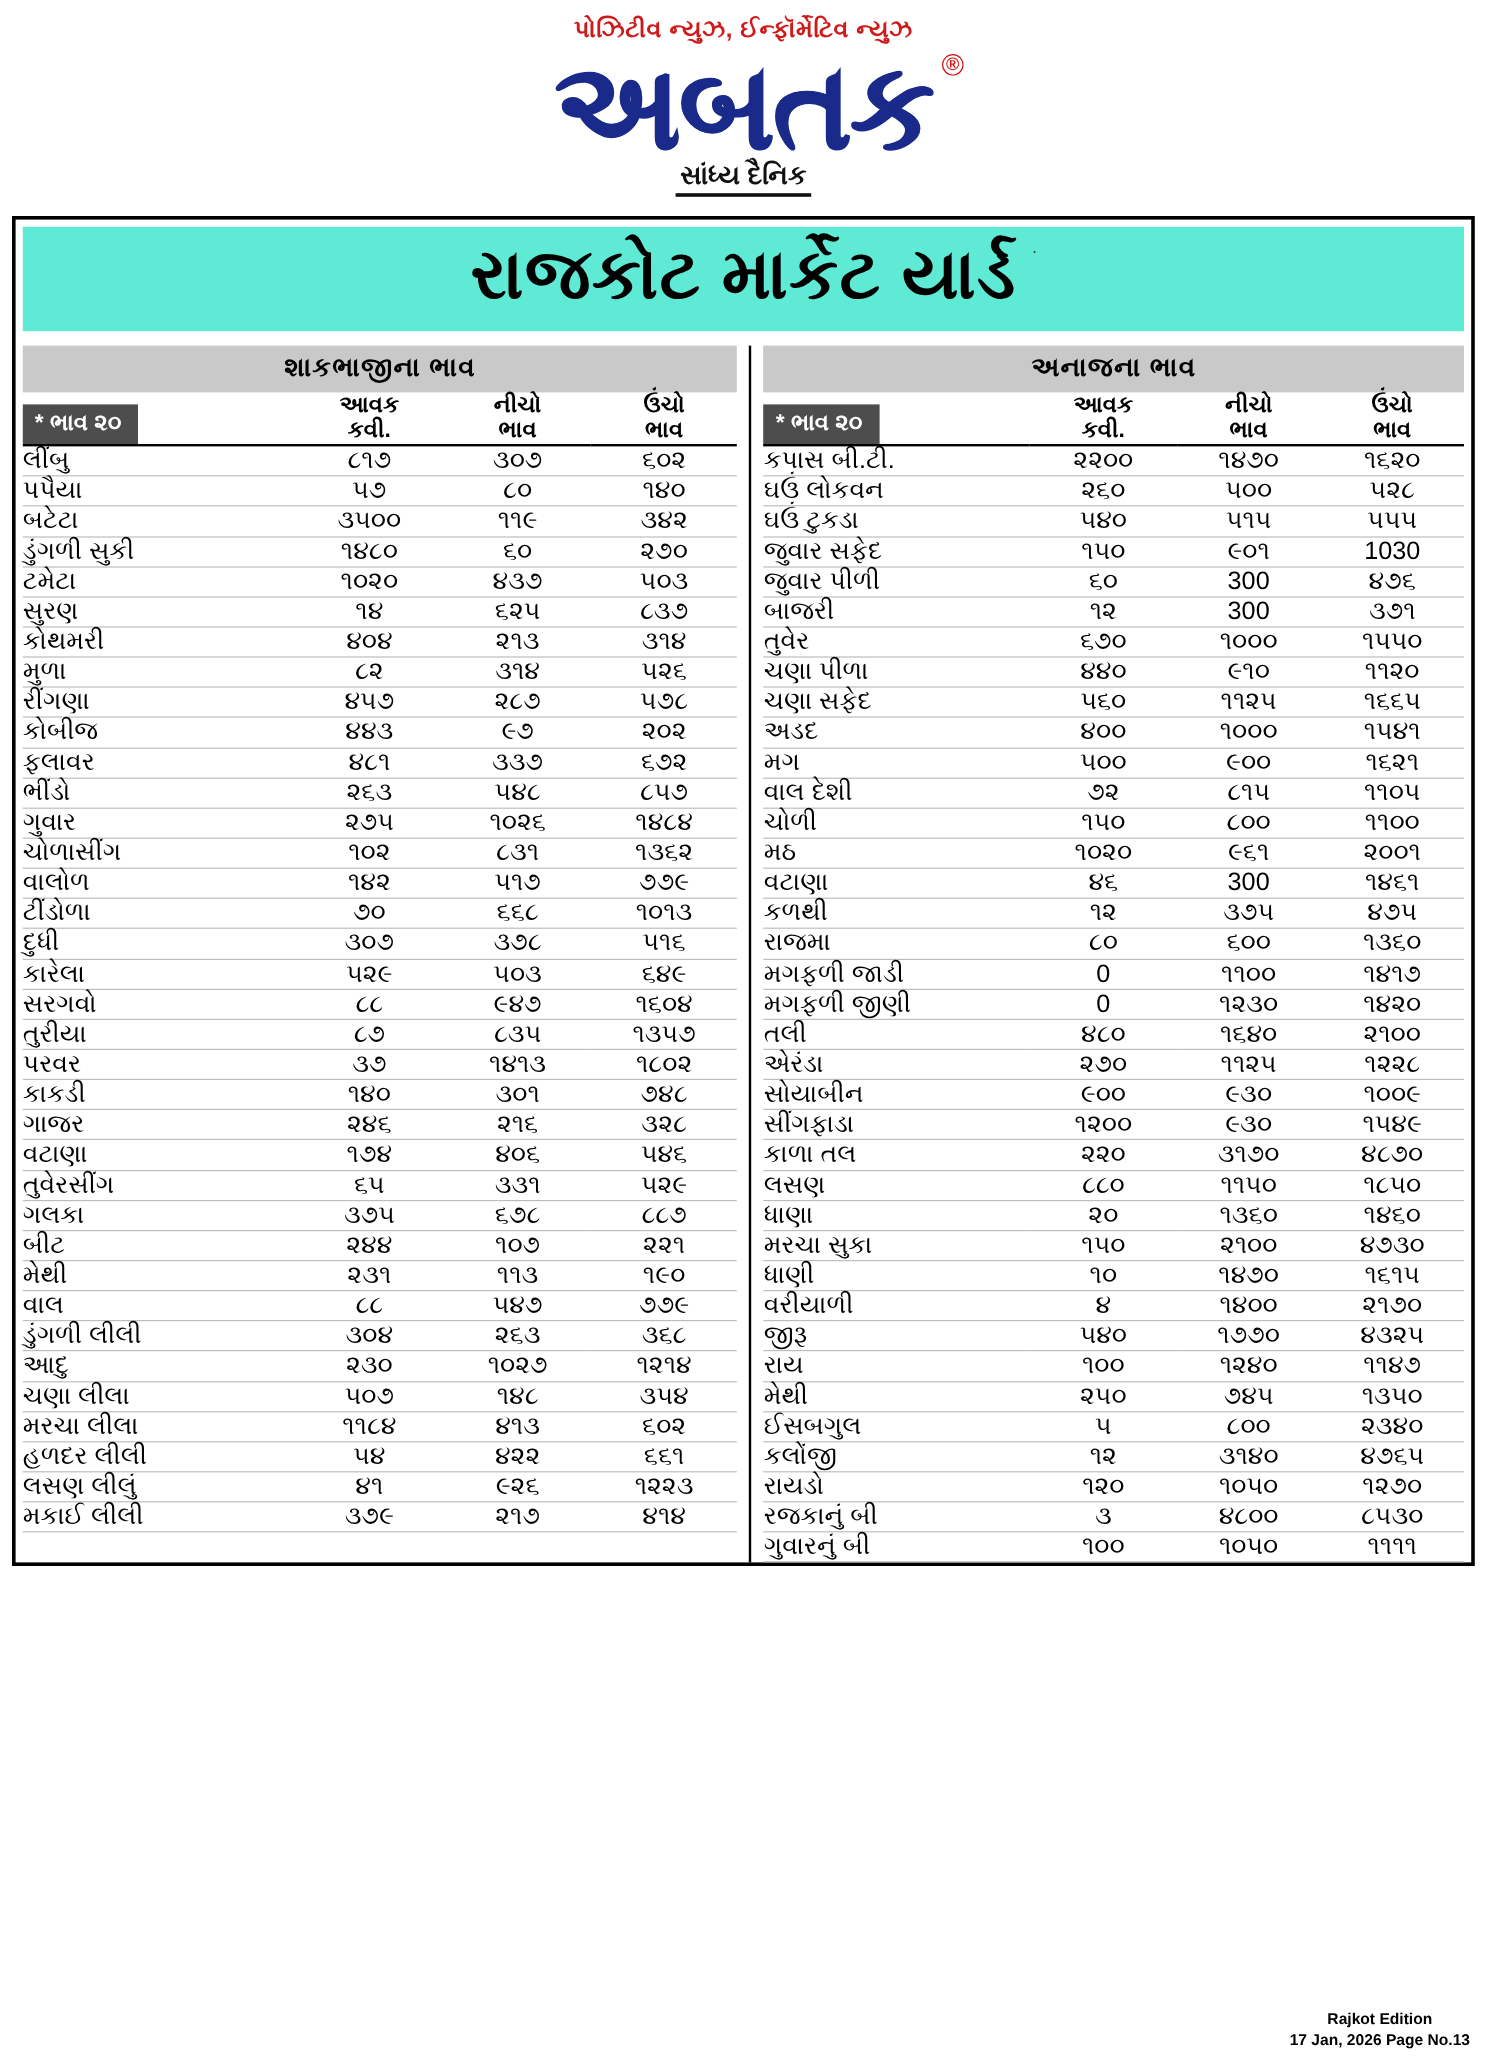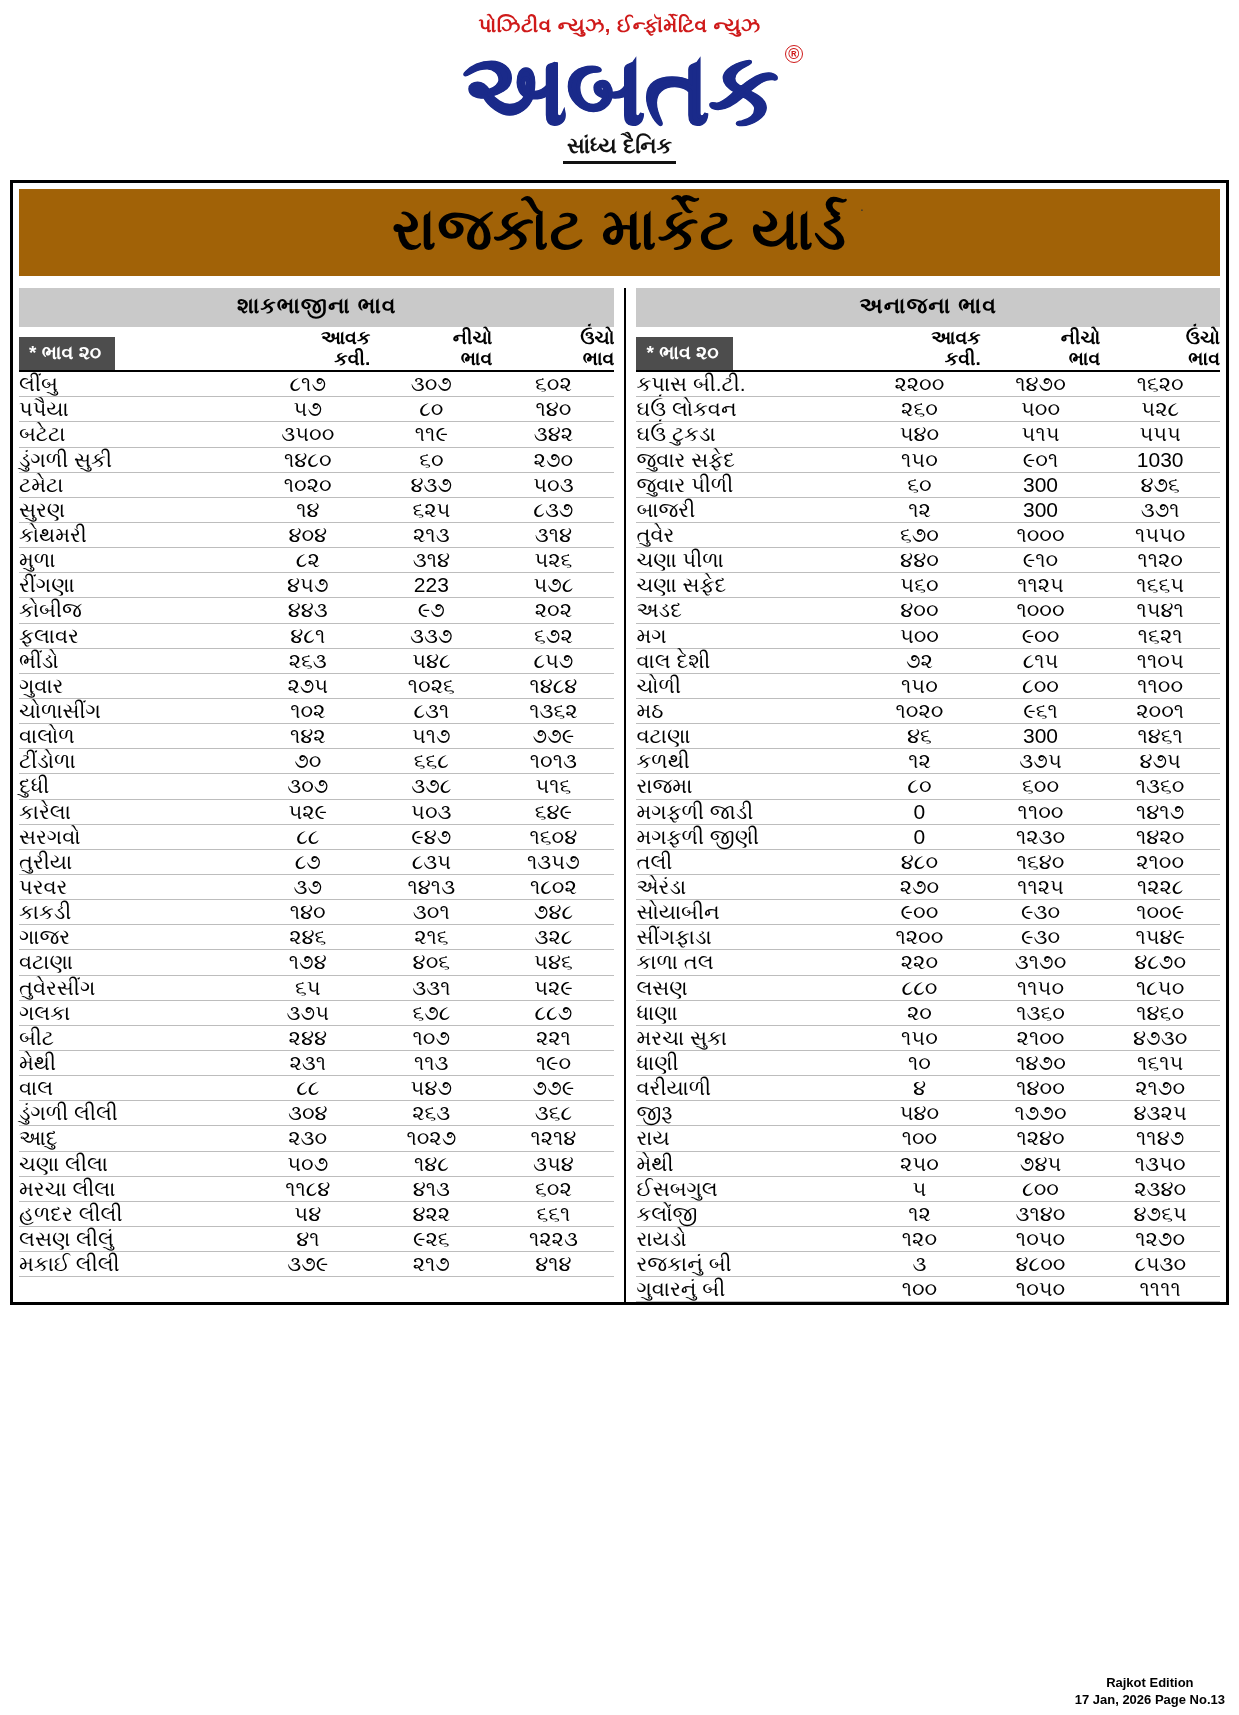--- a/index.html
+++ b/index.html
@@ -59,21 +59,21 @@
   }
   .dot-mark { position: absolute; right: 375px; top: 198px; font-size: 14px; color:#333;}
 
   
   .frame {
     border: 3px solid #000;
     margin: 16px 10px 0 10px;
     padding: 6px 6px 0 6px;
   }
   .chart-title {
-    background: #a16207;
+    background: #5eead4;
     text-align: center;
     font-weight: bold;
     font-size: 58px;
     line-height: 1.25;
     letter-spacing: 1px;
     padding: 4px 0 10px 0;
     color: #000;
   }
 
   
@@ -105,21 +105,21 @@
   }
   .hdr-name .tagbox {
     display: inline-block;
     background: #4d4d4d;
     color: #fff;
     font-weight: bold;
     font-size: 19px;
     padding: 5px 14px 6px 10px;
     white-space: nowrap;
   }
-  .hdr-num { text-align: right; }
+  .hdr-num { text-align: center; }
 
   .rule { border-bottom: 2px solid #000; }
 
   tbody td {
     font-size: 21px;
     padding: 3px 2px 4px 2px;
     border-bottom: 1px solid #bdbdbd;
     line-height: 1.15;
   }
   td.name { text-align: left; padding-left: 3px; white-space: nowrap; }
@@ -243,21 +243,21 @@
               </tr>
               <tr>
                 <td class="name">મુળા</td>
                 <td class="num">૮૨</td>
                 <td class="num">૩૧૪</td>
                 <td class="num">૫૨૬</td>
               </tr>
               <tr>
                 <td class="name">રીંગણા</td>
                 <td class="num">૪૫૭</td>
-                <td class="num">223</td>
+                <td class="num">૨૮૭</td>
                 <td class="num">૫૭૮</td>
               </tr>
               <tr>
                 <td class="name">કોબીજ</td>
                 <td class="num">૪૪૩</td>
                 <td class="num">૯૭</td>
                 <td class="num">૨૦૨</td>
               </tr>
               <tr>
                 <td class="name">ફલાવર</td>

